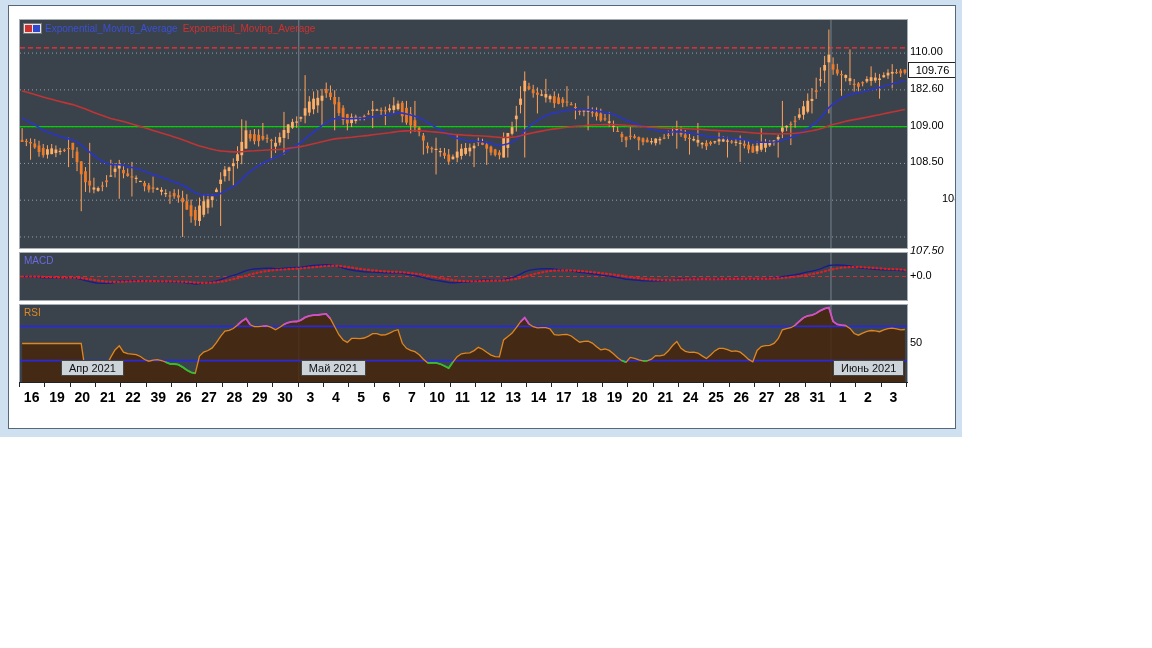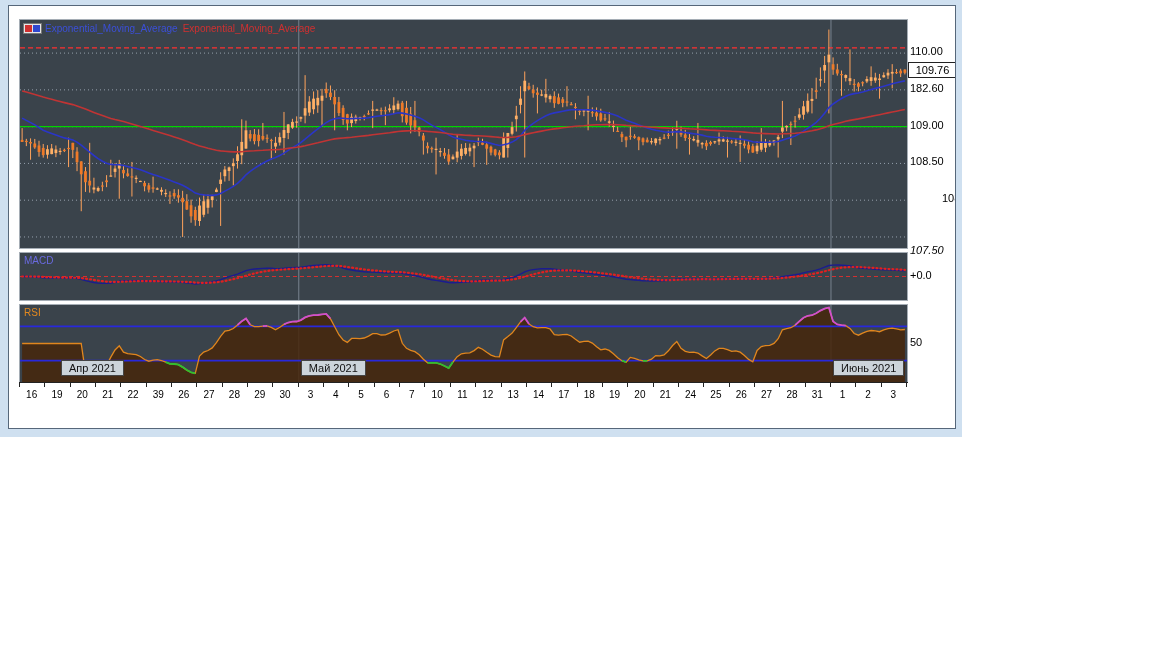--- a/index.html
+++ b/index.html
@@ -19,21 +19,21 @@
   .legend{position:absolute;left:3px;top:3px;display:flex;align-items:center;font-size:10px;}
   .legend-swatches{display:flex;gap:1px;background:#e6e6e6;border:1px solid #777;padding:1px;margin-right:3px;}
   .sw{width:7px;height:7px;display:inline-block;}
   .sw-red{background:#d03030;}
   .sw-blue{background:#3048d0;}
   .legend-text{margin-right:5px;white-space:nowrap;}
   .plabel{position:absolute;left:4px;top:2px;font-size:10px;}
   .macd-label{color:#6a6ae0;}
   .rsi-label{color:#e08820;}
   .ylab{position:absolute;font-size:11px;color:#000;white-space:nowrap;}
-  .xlab{position:absolute;font-size:10px;color:#000;text-align:center;}
+  .xlab{position:absolute;font-size:14px;color:#000;text-align:center;font-weight:bold;}
   .xtick{position:absolute;width:1px;height:4px;background:#222;}
   .price-tag{position:absolute;left:899px;width:47px;height:14px;background:#fff;border:1px solid #222;font-size:11px;line-height:14px;text-align:center;z-index:6;}
   .monthbox{position:absolute;font-size:11px;color:#111;background:#ccd4da;border:1px solid #444;padding:1px 7px;z-index:5;white-space:nowrap;}
   #x-axis{position:absolute;left:10px;top:376px;width:889px;height:24px;border-top:1px solid #222;}
 </style>
 </head>
 <body>
 
 <div class="stage">
   <div class="workspace">

